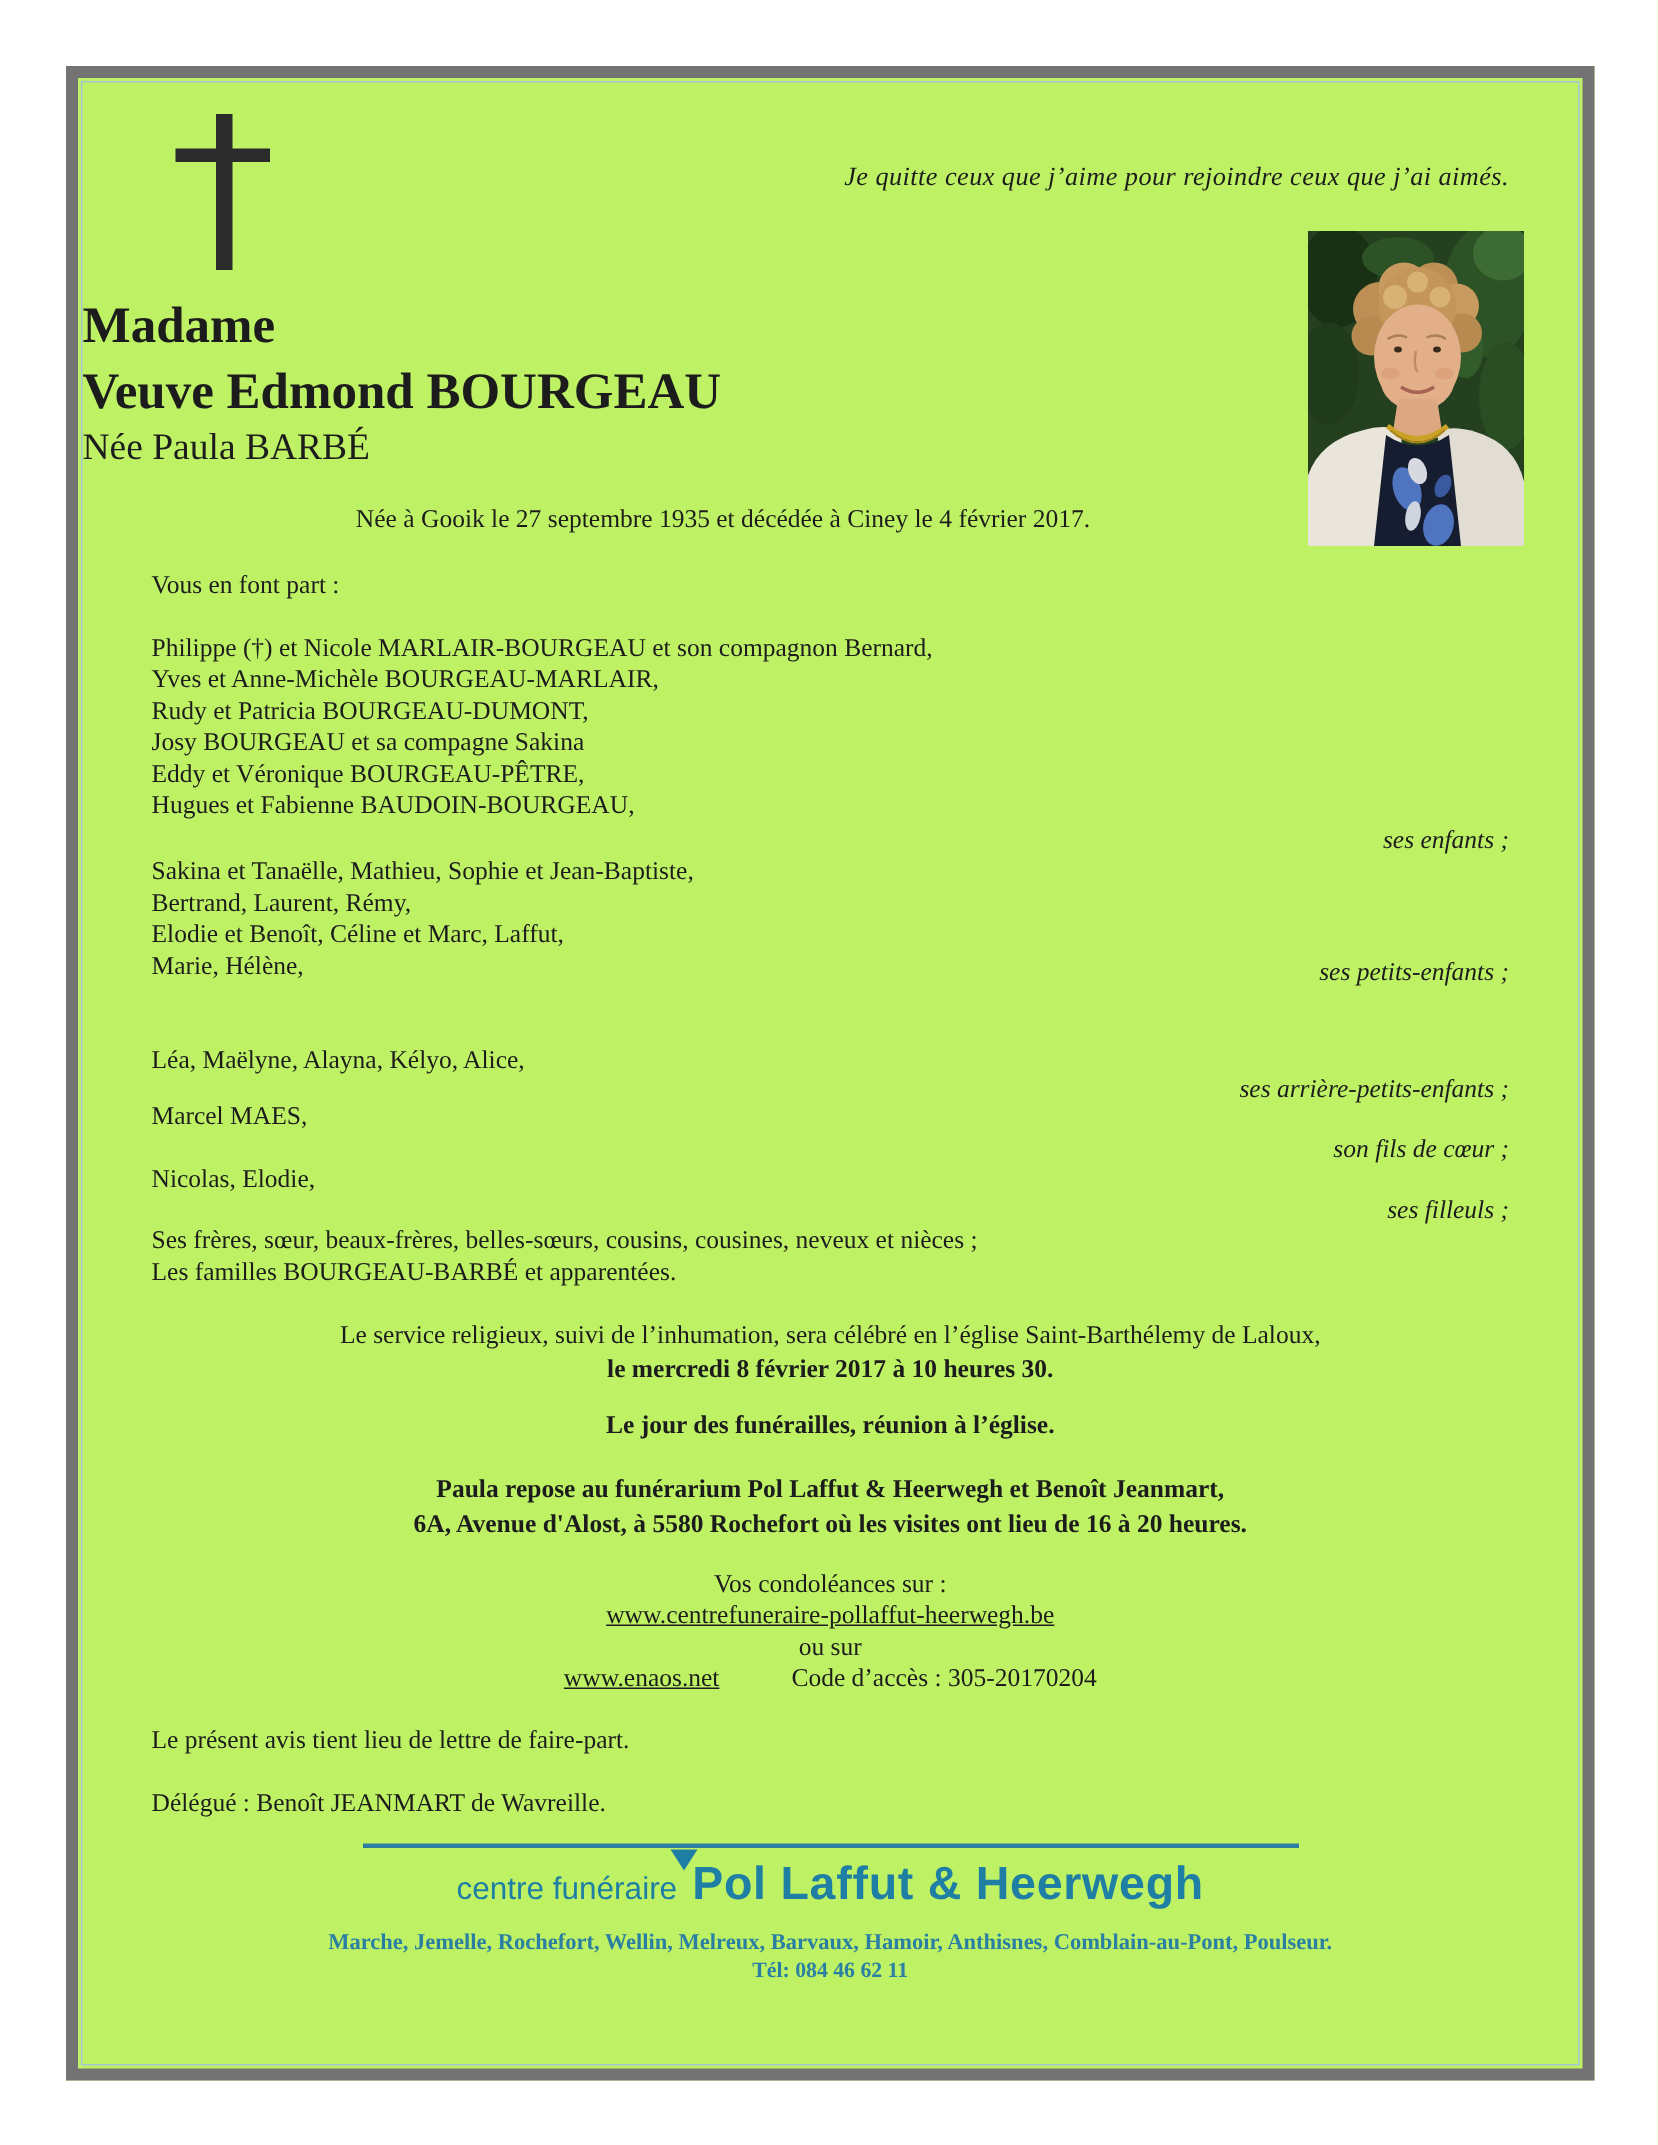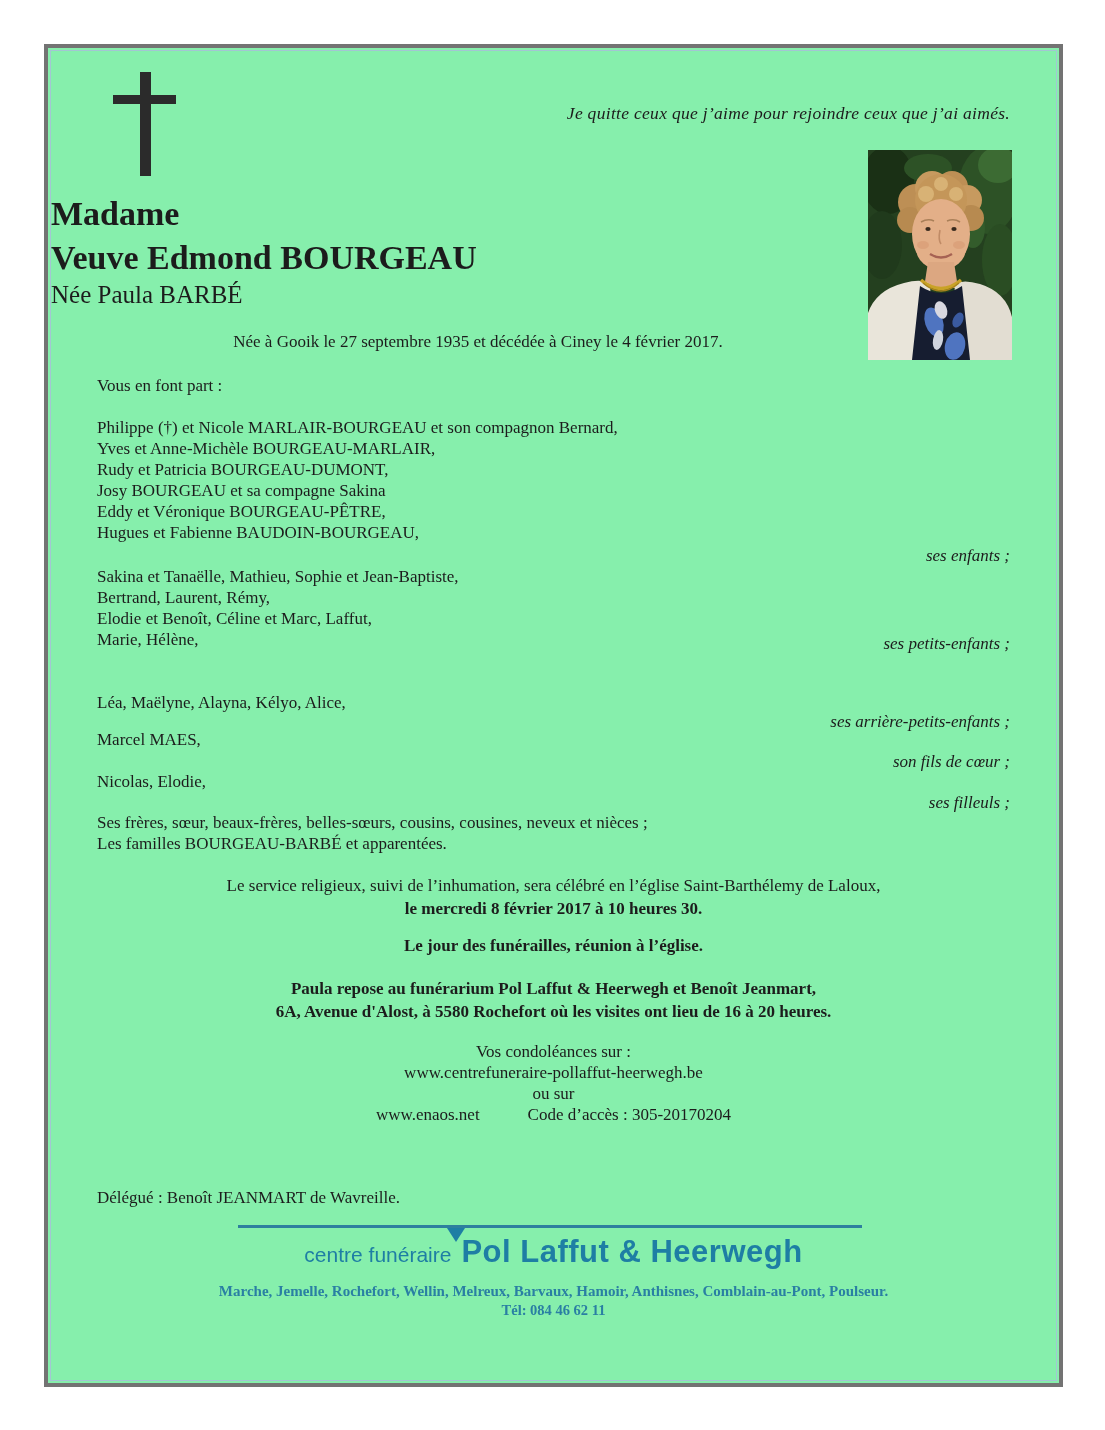--- a/index.html
+++ b/index.html
@@ -7,22 +7,22 @@
   body {
     width: 1105px; height: 1430px;
     position: relative;
     font-family: "Liberation Serif", "DejaVu Serif", serif;
     color: #1c1c1c;
   }
   .frame {
     position: absolute;
     left: 44px; top: 44px;
     width: 1019px; height: 1343px;
-    border: 4px solid #737373;
-    background: #86efac;
+    border: 8px solid #737373;
+    background: #bef264;
   }
   .inner {
     position: absolute;
     inset: 2px;
     border: 1px solid #a3c6d3;
   }
   .content { position: absolute; inset: 0; font-size: 17px; line-height: 21px; }
 
   
   .cross { position: absolute; left: 62px; top: 21px; width: 64px; height: 104px; }
@@ -40,21 +40,21 @@
   .title-1 { font-size: 34px; font-weight: bold; line-height: 46px; }
   .title-2 { font-size: 34px; font-weight: bold; line-height: 41px; }
   .title-3 { font-size: 25px; line-height: 33px; }
 
   .row-left  { position: absolute; left: 46px; right: 180px; }
   .row-right { position: absolute; right: 46px; font-style: italic; text-align: right; }
   .row-center { position: absolute; left: 0; width: 100%; text-align: center; }
   .row-center-col { position: absolute; left: 0; width: 854px; text-align: center; }
   .bold { font-weight: bold; }
   .list div { line-height: 21px; }
-  .underline { }
+  .underline { text-decoration: underline; }
 
   .enaos-row { display: flex; justify-content: center; gap: 48px; }
 
   .footer-sep { position: absolute; top: 1174px; left: 187px; width: 624px; height: 3px; background: #2e7f9e; }
 
   .logo-row {
     position: absolute; top: 1190px; left: 0; width: 100%;
     display: flex; justify-content: center; align-items: baseline; gap: 10px;
     font-family: "Liberation Sans", sans-serif; color: #1e7ea4;
   }
@@ -187,20 +187,21 @@
       <div class="row-center bold" style="top:950px;">6A, Avenue d'Alost, à 5580 Rochefort où les visites ont lieu de 16 à 20 heures.</div>
 
       <div class="row-center" style="top:990px;">Vos condoléances sur :</div>
       <div class="row-center" style="top:1011px;"><span class="underline">www.centrefuneraire-pollaffut-heerwegh.be</span></div>
       <div class="row-center" style="top:1032px;">ou sur</div>
       <div class="row-center enaos-row" style="top:1053px;">
         <span class="underline">www.enaos.net</span>
         <span>Code d’accès : 305-20170204</span>
       </div>
 
+      <div class="row-left" style="top:1094px;">Le présent avis tient lieu de lettre de faire-part.</div>
       <div class="row-left" style="top:1136px;">Délégué : Benoît JEANMART de Wavreille.</div>
 
       <div class="footer-sep"></div>
 
       <div class="logo-row">
         <span class="brand-prefix"><span>centre funéraire</span><span class="tri"></span></span>
         <span class="brand-name">Pol Laffut &amp; Heerwegh</span>
       </div>
 
       <div class="cities">Marche, Jemelle, Rochefort, Wellin, Melreux, Barvaux, Hamoir, Anthisnes, Comblain-au-Pont, Poulseur.</div>

